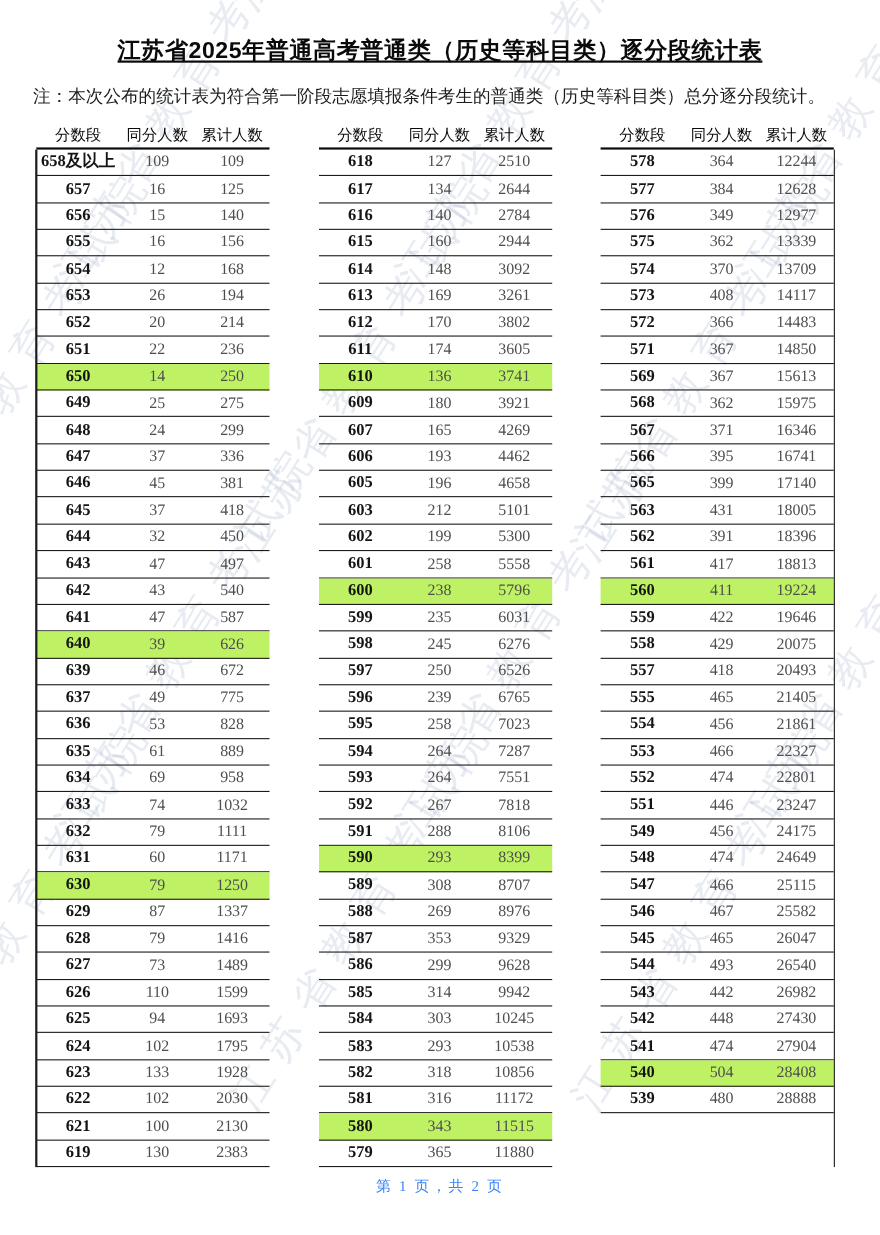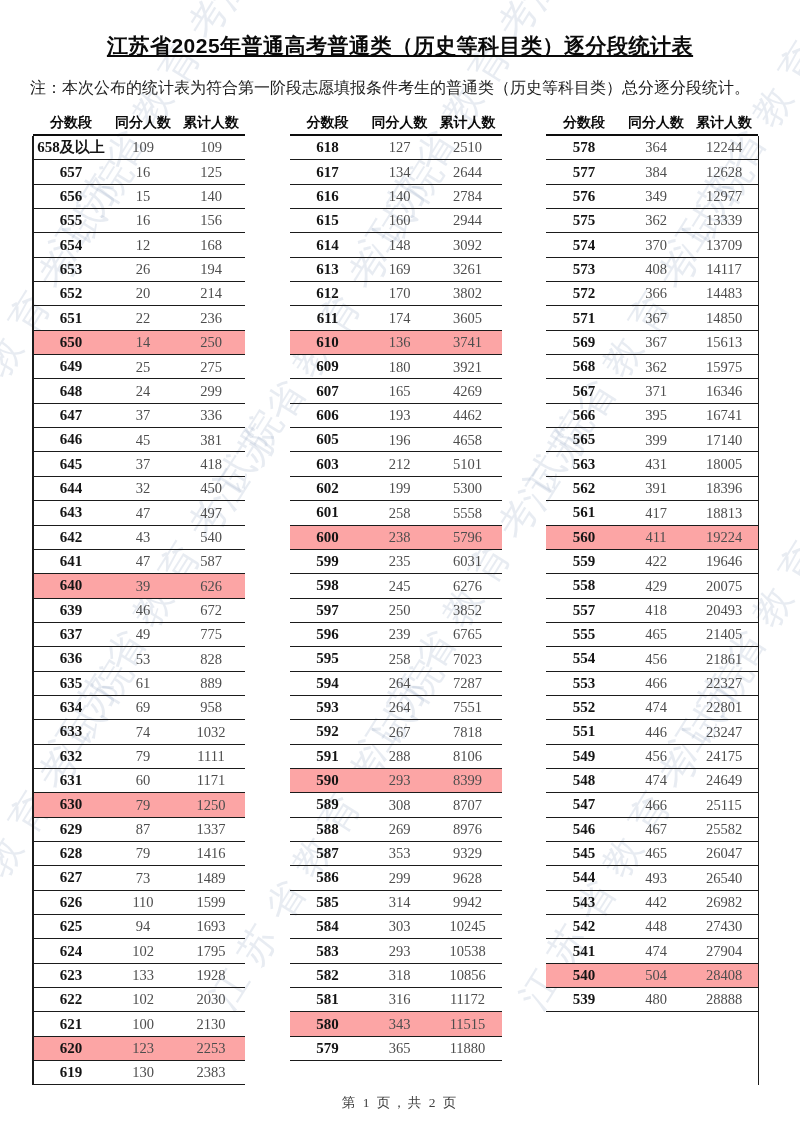--- a/index.html
+++ b/index.html
@@ -70,44 +70,44 @@
   .trow {
     display: flex;
     align-items: center;
     height: 24.35px;
     border-bottom: 1.5px solid #1b1b1b;
   }
   .trow.thead {
     height: 26px;
     border-bottom: 2.2px solid #0d0d0d;
     font-family: "Liberation Sans", "DejaVu Sans", sans-serif;
-    font-weight: 700;
+    font-weight: 400;
     font-size: 14px;
     color: #0a0a0a;
   }
-  .trow.shaded { background: #fca5a5; }
+  .trow.shaded { background: #bef264; }
   .cell { display: block; text-align: center; line-height: 1; }
   .c0 { width: 76px; }
   .c1 { width: 68px; }
   .c2 { width: 68px; }
   .trow .c0.score {
     font-weight: 700;
     font-size: 15px;
     color: #141414;
   }
   .trow .num {
     font-size: 14.5px;
     color: #4d4d4d;
   }
   .doc-footer {
     margin-top: 9px;
     text-align: center;
     font-size: 13.5px;
     letter-spacing: 2px;
-    color: #404040;
+    color: #3b82f6;
   }
 </style>
 </head>
 <body>
 
 <div class="page">
   <div class="wm-layer">
       <span class="wm" style="left: -90px; top: -20px;">江苏省教育考试院</span>
       <span class="wm" style="left: 220px; top: -20px;">江苏省教育考试院</span>
       <span class="wm" style="left: 530px; top: -20px;">江苏省教育考试院</span>
@@ -312,25 +312,20 @@
           <div class="trow">
             <span class="cell c0 score">622</span>
             <span class="cell c1 num">102</span>
             <span class="cell c2 num">2030</span>
           </div>
           <div class="trow">
             <span class="cell c0 score">621</span>
             <span class="cell c1 num">100</span>
             <span class="cell c2 num">2130</span>
           </div>
-          <div class="trow shaded">
-            <span class="cell c0 score">620</span>
-            <span class="cell c1 num">123</span>
-            <span class="cell c2 num">2253</span>
-          </div>
           <div class="trow">
             <span class="cell c0 score">619</span>
             <span class="cell c1 num">130</span>
             <span class="cell c2 num">2383</span>
           </div>
         </div>
       <div class="subtable">
           <div class="trow thead">
             <span class="cell c0">分数段</span>
             <span class="cell c1">同分人数</span>
@@ -427,21 +422,21 @@
             <span class="cell c2 num">6031</span>
           </div>
           <div class="trow">
             <span class="cell c0 score">598</span>
             <span class="cell c1 num">245</span>
             <span class="cell c2 num">6276</span>
           </div>
           <div class="trow">
             <span class="cell c0 score">597</span>
             <span class="cell c1 num">250</span>
-            <span class="cell c2 num">3852</span>
+            <span class="cell c2 num">6526</span>
           </div>
           <div class="trow">
             <span class="cell c0 score">596</span>
             <span class="cell c1 num">239</span>
             <span class="cell c2 num">6765</span>
           </div>
           <div class="trow">
             <span class="cell c0 score">595</span>
             <span class="cell c1 num">258</span>
             <span class="cell c2 num">7023</span>

